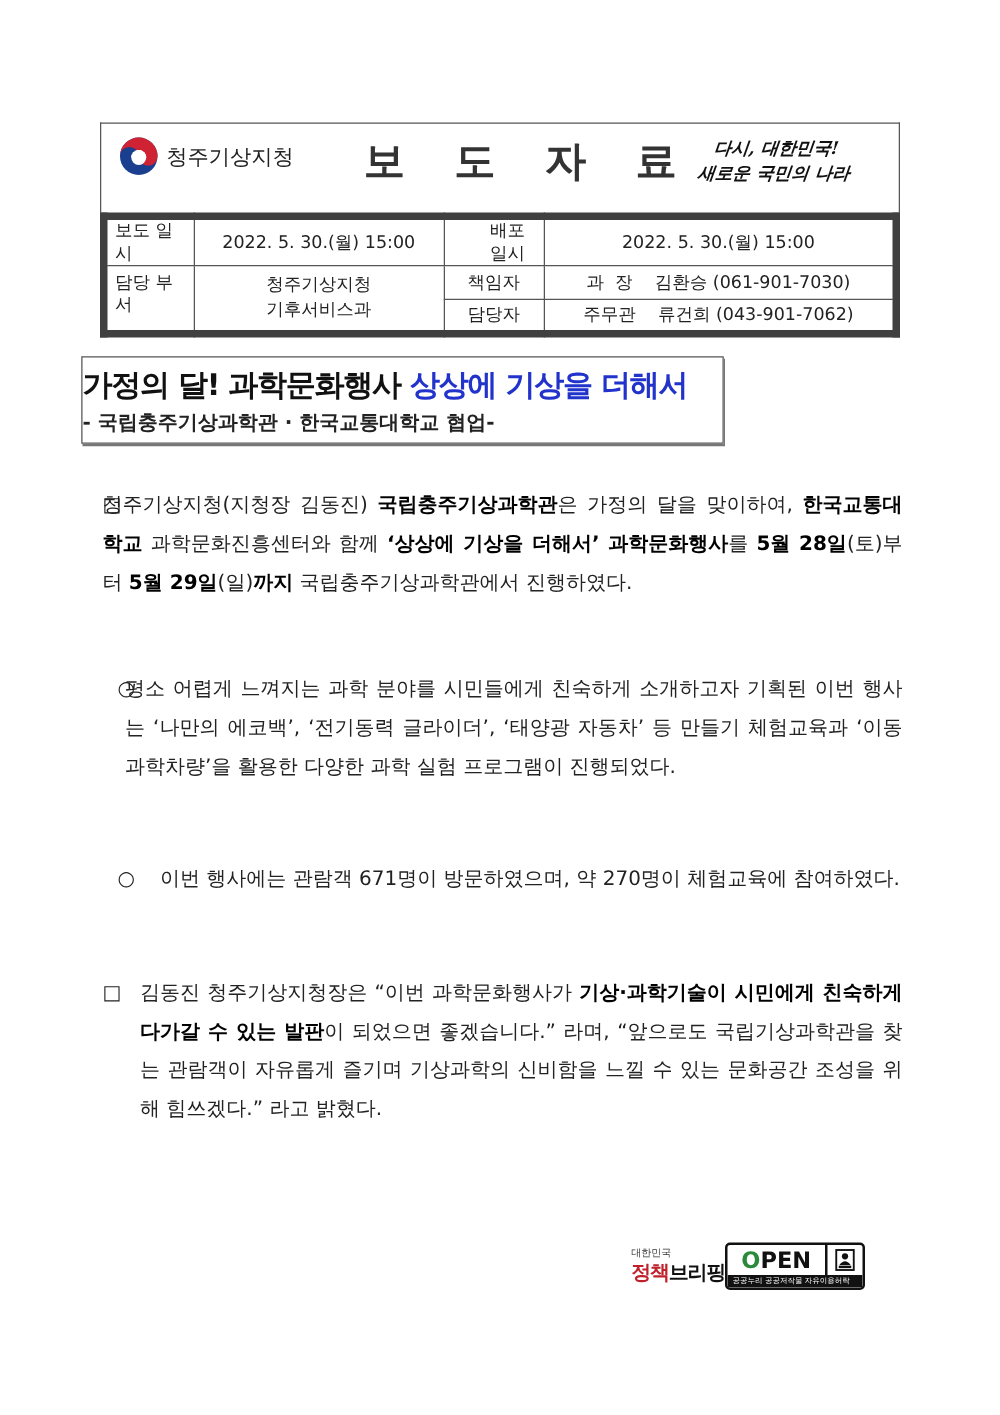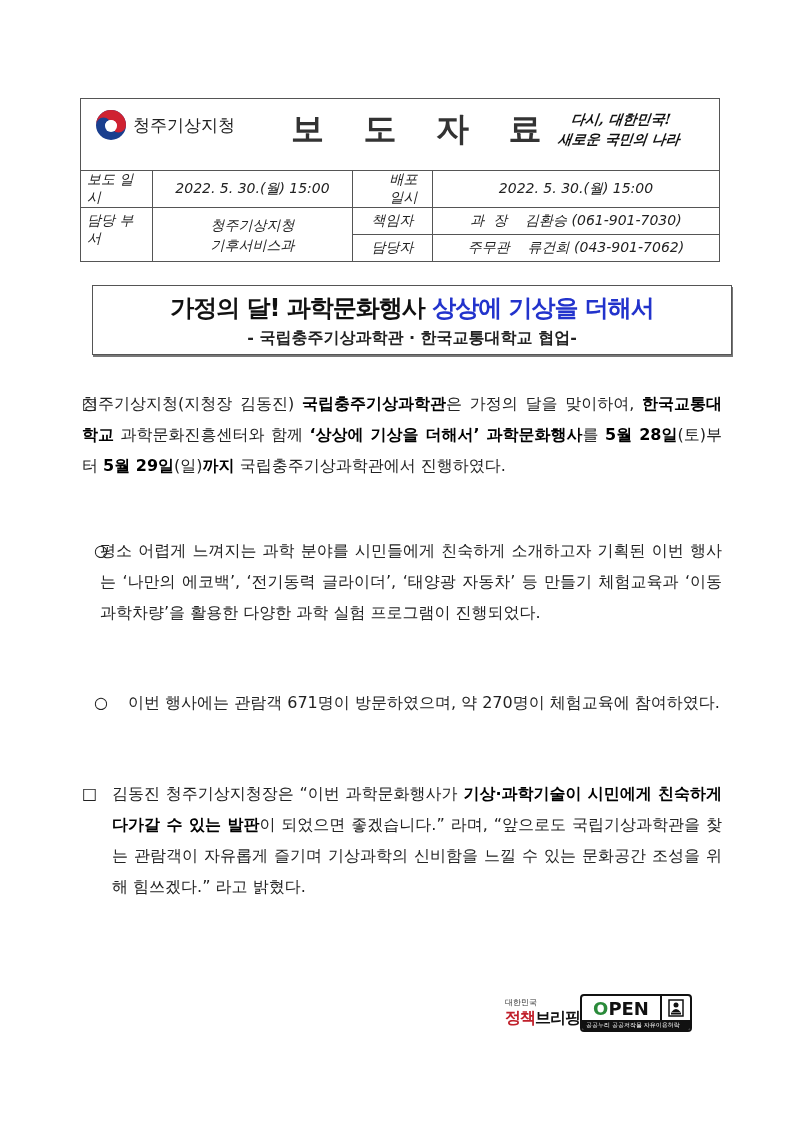--- a/index.html
+++ b/index.html
@@ -8,27 +8,27 @@
   .header-box { position:absolute; left:80px; top:98px; width:640px; height:72px; border:1px solid #555; box-sizing:border-box; border-bottom:none; }
   .logo { position:absolute; left:14px; top:10px; display:flex; align-items:center; gap:6px; }
   .logo-mark { width:32px; height:32px; }
   .logo-text { font-size:17px; color:#222; letter-spacing:0px; }
   .doc-title { position:absolute; left:210px; top:8px; font-size:33px; font-weight:bold; color:#333; letter-spacing:14px; }
   .slogan { position:absolute; right:24px; top:10px; width:150px; text-align:center; font-family:"DejaVu Serif", serif; font-style:italic; font-weight:bold; font-size:14px; line-height:20px; color:#111; transform:skewX(-6deg); }
 
   table.info { position:absolute; left:80px; top:170px; width:640px; border-collapse:collapse; font-size:14px; }
   table.info td { border:1px solid #555; padding:0 6px; height:33px; box-sizing:border-box; color:#222; }
   table.info tr.r2 td, table.info tr.r3 td { height:27px; }
-  table.info { border:1px solid #404040;font-style:italic; }
+  table.info { border:6px solid #404040; }
   .lbl-bold { font-weight:normal; color:#000; }
   .center { text-align:center; }
   .top { vertical-align:top; padding-top:4px !important; }
   .gray { color:#444; }
 
-  .headline-box { position:absolute; left:92px; top:285px; width:640px; height:70px; border:1px solid #555; box-shadow:1px 2px 0 #777; box-sizing:border-box; text-align:center; }
+  .headline-box { position:absolute; left:65px; top:285px; width:514px; height:70px; border:1px solid #555; box-shadow:1px 2px 0 #777; box-sizing:border-box; text-align:left; }
   .headline { margin-top:6px; font-size:24px; font-weight:bold; letter-spacing:-1px; }
   .headline .blue { color:#2233cc; }
   .subheadline { margin-top:4px; font-size:16px; font-weight:bold; color:#222; }
 
   .para { position:absolute; left:82px; font-size:16px; line-height:31px; color:#222; }
   .para .bullet { position:absolute; left:0; top:0; font-size:16px; }
   .para .text { text-align:justify; }
   .para b { color:#000; }
   .sq1 { top:388px; width:640px; }
   .sq1 .text { }

